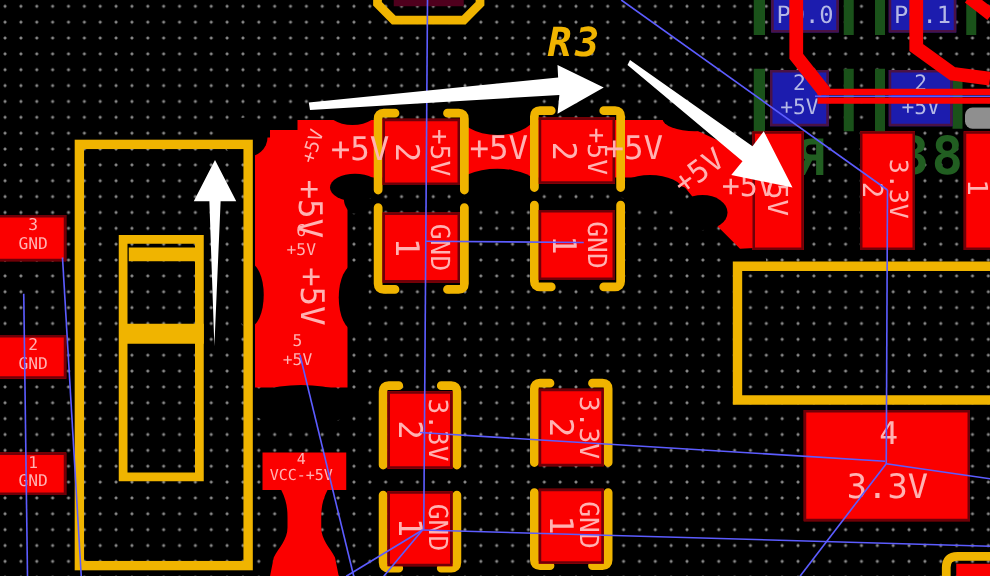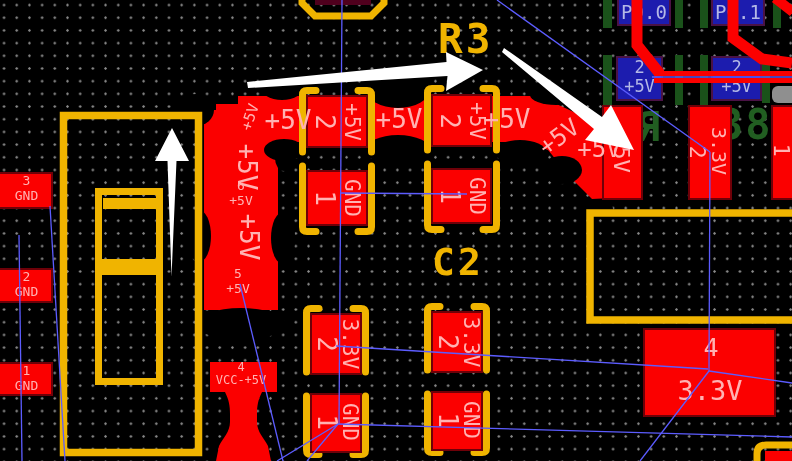--- a/index.html
+++ b/index.html
@@ -119,22 +119,21 @@
   <div class="gbar" style="left:603px;top:55px;width:9px;height:50px;"></div>
   <div class="gbar" style="left:675px;top:55px;width:8px;height:50px;"></div>
   <div class="gbar" style="left:700px;top:55px;width:8px;height:50px;"></div>
   <div class="gbar" style="left:762px;top:55px;width:8px;height:48px;"></div>
   <div class="pad-blue" style="left:617px;top:-2px;width:54px;height:28px;"></div>
   <div class="pad-blue" style="left:711px;top:-2px;width:54px;height:28px;"></div>
   <div class="pad-blue" style="left:616px;top:56px;width:47px;height:45px;"></div>
   <div class="pad-blue" style="left:711px;top:56px;width:51px;height:45px;"></div>
   <div class="abs" style="left:772px;top:86px;width:20px;height:17px;background:#8f8f8f;border-radius:6px 0 0 6px;"></div>
 
-  <div class="silk" style="left:438px;top:15px;font-size:41px;">R3</div>
-  <div class="silk" style="left:432px;top:240px;font-size:38px;">C2</div>
+  <div class="silk" style="left:438px;top:15px;font-size:32px;font-style:italic;">R3</div>
 
   <div class="blk" style="left:0;top:174px;width:53px;font-size:13px;"><span>3</span><br><span>GND</span></div>
   <div class="blk" style="left:0;top:270px;width:53px;font-size:13px;"><span>2</span><br><span>GND</span></div>
   <div class="blk" style="left:0;top:364px;width:53px;font-size:13px;"><span>1</span><br><span>GND</span></div>
   <div class="blk" style="left:218px;top:179px;width:46px;font-size:13px;"><span>6</span><br><span>+5V</span></div>
   <div class="blk" style="left:215px;top:267px;width:46px;font-size:13px;"><span>5</span><br><span>+5V</span></div>
   <div class="blk" style="left:202px;top:361px;width:78px;font-size:12px;"><span>4</span><br><span>VCC-+5V</span></div>
 
   <div class="t c" style="left:288px;top:120px;font-size:26px;">+5V</div>
   <div class="t c" style="left:399px;top:119px;font-size:26px;">+5V</div>

